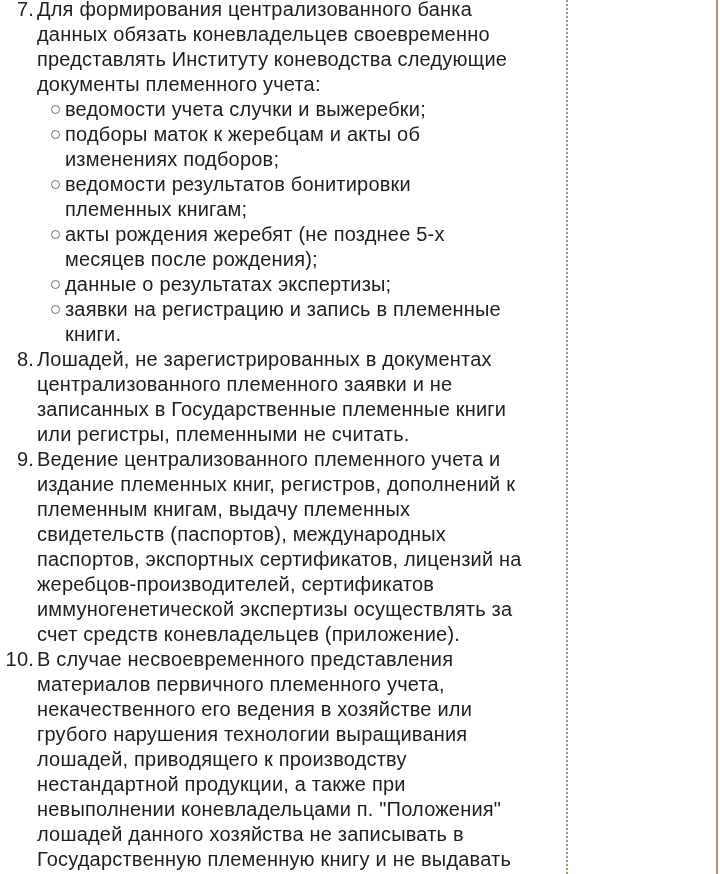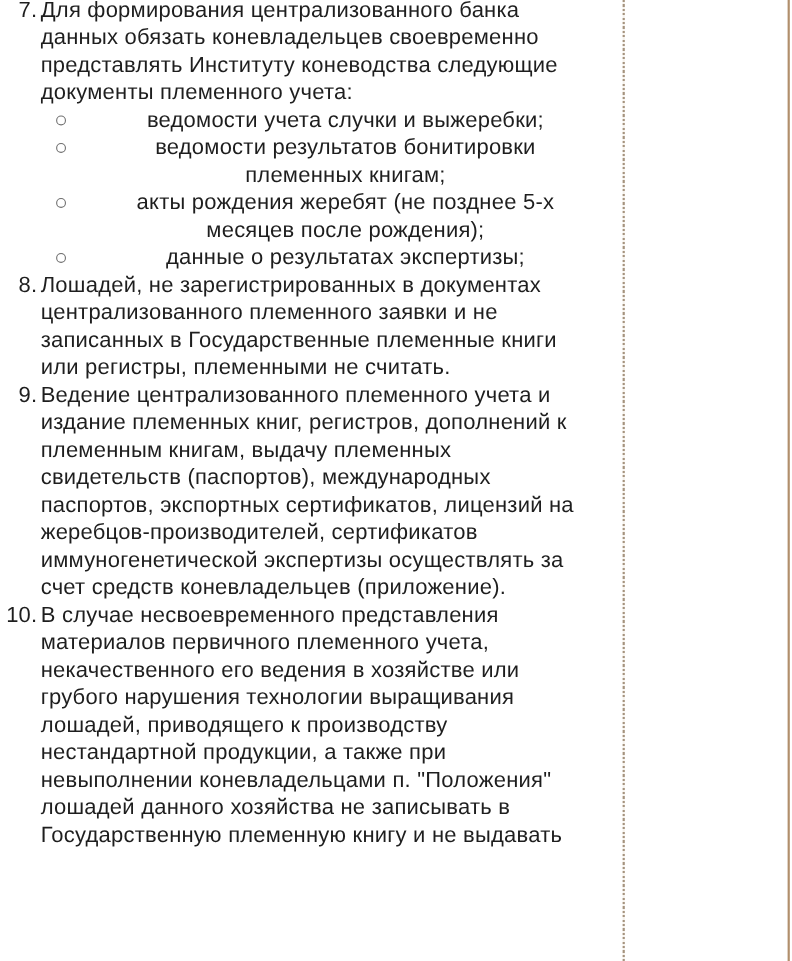--- a/index.html
+++ b/index.html
@@ -41,21 +41,20 @@
   }
   .body {
     flex: 1 1 auto;
     max-width: 526px;
   }
   .text {
     white-space: pre-line;
   }
   .bullets {
     margin: 0;
-    text-align: center;
   }
   .sub {
     display: flex;
     align-items: flex-start;
   }
   .marker-cell {
     flex: 0 0 28px;
     box-sizing: border-box;
     padding-left: 14px;
   }
@@ -109,35 +108,49 @@
             <div class="sub">
               <div class="marker-cell">
                 <span class="circle"></span>
               </div>
               <div class="sub-text">ведомости учета случки и выжеребки;</div>
             </div>
             <div class="sub">
               <div class="marker-cell">
                 <span class="circle"></span>
               </div>
+              <div class="sub-text">подборы маток к жеребцам и акты об
+изменениях подборов;</div>
+            </div>
+            <div class="sub">
+              <div class="marker-cell">
+                <span class="circle"></span>
+              </div>
               <div class="sub-text">ведомости результатов бонитировки
 племенных книгам;</div>
             </div>
             <div class="sub">
               <div class="marker-cell">
                 <span class="circle"></span>
               </div>
               <div class="sub-text">акты рождения жеребят (не позднее 5-х
 месяцев после рождения);</div>
             </div>
             <div class="sub">
               <div class="marker-cell">
                 <span class="circle"></span>
               </div>
               <div class="sub-text">данные о результатах экспертизы;</div>
+            </div>
+            <div class="sub">
+              <div class="marker-cell">
+                <span class="circle"></span>
+              </div>
+              <div class="sub-text">заявки на регистрацию и запись в племенные
+книги.</div>
             </div>
           </div>
         </div>
       </div>
       <div class="item">
         <div class="num">8.</div>
         <div class="body">
           <div class="text">Лошадей, не зарегистрированных в документах
 централизованного племенного заявки и не
 записанных в Государственные племенные книги

